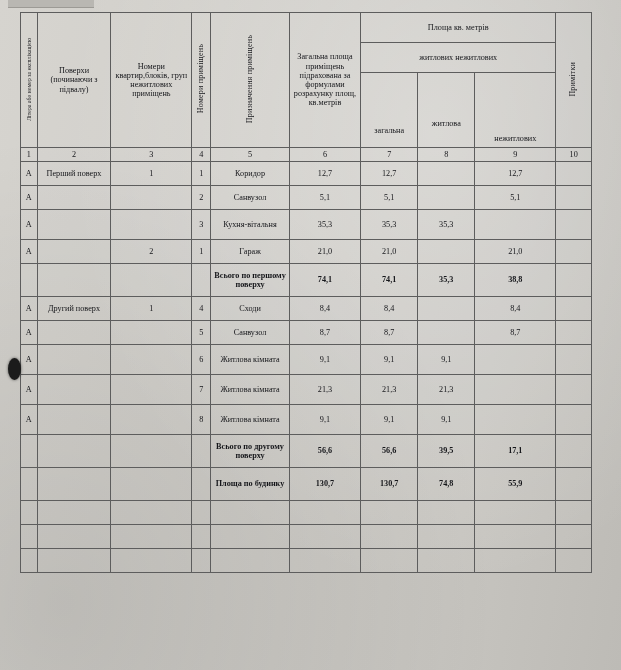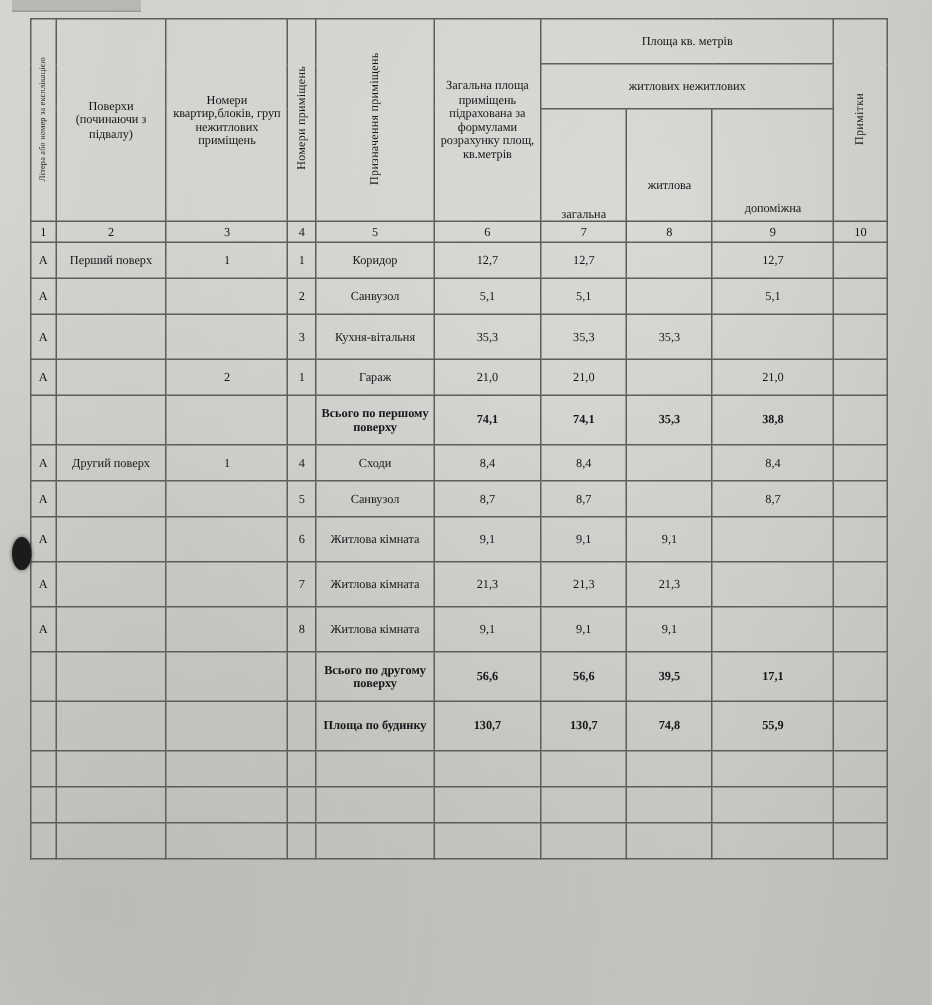--- a/index.html
+++ b/index.html
@@ -148,23 +148,23 @@
         <td rowspan="3" class="cell-left">Загальна площа приміщень підрахована за формулами  розрахунку площ, кв.метрів</td>
         <td colspan="3" class="area-group-title">Площа кв. метрів</td>
         <td rowspan="3">
           <span class="vert">Примітки</span>
         </td>
       </tr>
       <tr class="hdr-row">
         <td colspan="3" class="sub-title">житлових нежитлових</td>
       </tr>
       <tr class="hdr-row">
-        <td style="vertical-align:bottom;padding-bottom:0">загальна</td>
+        <td style="vertical-align:bottom;padding-bottom:12px">загальна</td>
         <td style="vertical-align:bottom;padding-bottom:19px">житлова</td>
-        <td style="vertical-align:bottom;padding-bottom:4px">допоміжна</td>
+        <td style="vertical-align:bottom;padding-bottom:4px">нежитлових</td>
       </tr>
 
       <tr class="numrow">
         <td>1</td>
         <td>2</td>
         <td>3</td>
         <td>4</td>
         <td>5</td>
         <td>6</td>
         <td>7</td>

